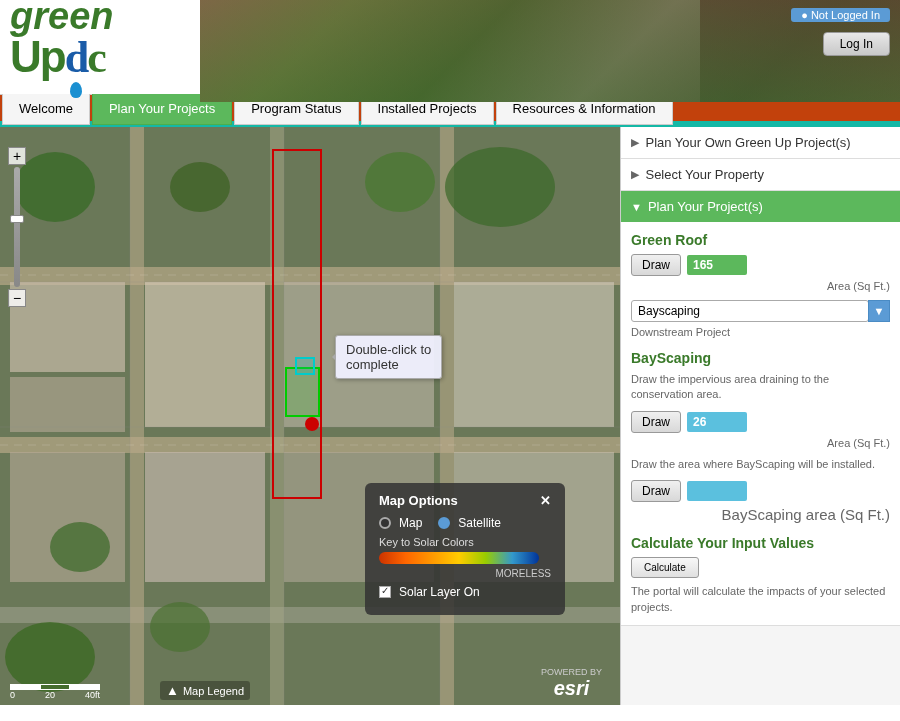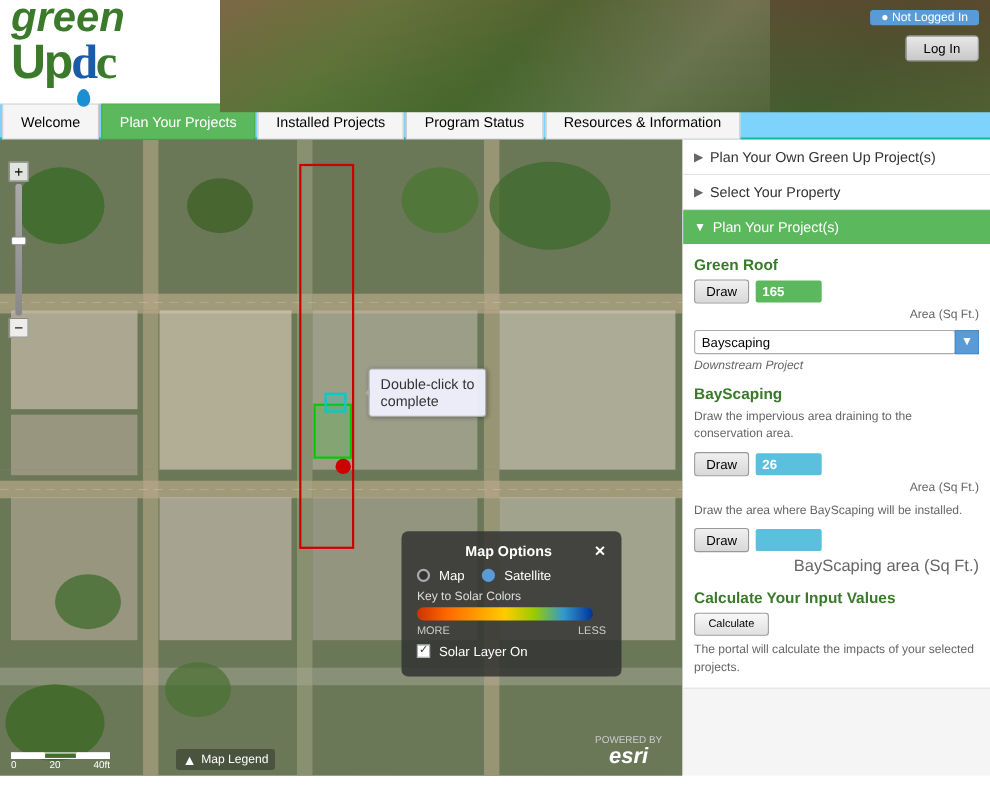--- a/index.html
+++ b/index.html
@@ -8,21 +8,21 @@
     
     #header { display: flex; align-items: center; height: 94px; background: #fff; position: relative; }
     #logo-area { width: 200px; padding: 10px; }
     #logo-text { font-size: 38px; font-weight: bold; color: #3a7a2a; font-family: 'Arial', sans-serif; line-height: 1; }
     #logo-drop { display: block; width: 12px; height: 16px; background: #1a8fd1; border-radius: 50% 50% 50% 50% / 60% 60% 40% 40%; margin: 2px auto 0 60px; }
     #header-img { flex: 1; height: 110px; background: linear-gradient(135deg, #8b7355 0%, #6b8e5a 30%, #4a7a3a 50%, #2d5a1b 70%, #8b6914 90%); overflow: hidden; position: relative; }
     #header-img::after { content: ''; position: absolute; inset: 0; background: linear-gradient(180deg, rgba(100,80,50,0.3) 0%, rgba(60,100,40,0.4) 100%); }
     #login-btn { position: absolute; top: 30px; right: 10px; background: linear-gradient(180deg, #e8e8e8, #c8c8c8); border: 1px solid #999; border-radius: 4px; padding: 4px 14px; font-size: 12px; cursor: pointer; }
 
     
-    #nav { display: flex; align-items: center; height: 33px; background: #7dd3fc; border-top: 1px solid #ccc; border-bottom: 2px solid #14b8a6; }
+    #nav { display: flex; align-items: center; height: 33px; background: #c2410c; border-top: 1px solid #ccc; border-bottom: 6px solid #14b8a6; }
     .nav-tab { padding: 6px 16px; font-size: 13px; cursor: pointer; border: 1px solid #ccc; background: #f5f5f5; height: 33px; display: flex; align-items: center; margin-right: 2px; }
     .nav-tab:first-child { margin-left: 2px; }
     .nav-tab.active { background: #5cb85c; color: #fff; border-color: #4cae4c; }
 
     
     #main { display: flex; height: calc(721px - 143px); }
 
     
     #map-area { flex: 1; position: relative; background: #5a6a4a; overflow: hidden; }
     #map-bg { position: absolute; inset: 0; background: 
@@ -42,26 +42,26 @@
 
     
     #red-dot { position: absolute; top: 290px; left: 305px; width: 14px; height: 14px; background: #cc0000; border-radius: 50%; z-index: 13; }
 
     
     #tooltip { position: absolute; top: 208px; left: 335px; background: rgba(240,240,255,0.95); border: 1px solid #aaa; border-radius: 3px; padding: 6px 10px; font-size: 13px; color: #333; z-index: 20; white-space: nowrap; box-shadow: 1px 1px 4px rgba(0,0,0,0.3); }
     #tooltip::before { content: ''; position: absolute; left: -8px; top: 50%; transform: translateY(-50%); border: 4px solid transparent; border-right-color: #aaa; }
 
     
     #map-options { position: absolute; bottom: 90px; left: 365px; background: rgba(50,50,50,0.85); border-radius: 6px; padding: 10px 14px; z-index: 30; color: #fff; width: 200px; }
-    #map-options-title { display: flex; justify-content: space-between; align-items: center; font-size: 13px; font-weight: bold; margin-bottom: 8px; margin-left: 44px; }
+    #map-options-title { display: flex; justify-content: space-between; align-items: center; font-size: 13px; font-weight: bold; margin-bottom: 8px; }
     .map-option-row { display: flex; align-items: center; gap: 8px; margin-bottom: 6px; font-size: 12px; }
     .radio-circle { width: 12px; height: 12px; border-radius: 50%; border: 2px solid #aaa; background: #333; display: inline-block; }
     .radio-circle.selected { border-color: #5b9bd5; background: #5b9bd5; }
     .solar-gradient { height: 12px; width: 160px; border-radius: 6px; background: linear-gradient(90deg, #cc3300, #ff6600, #ff9900, #ffcc00, #99cc00, #3399cc, #003399); margin: 4px 0; }
-    .solar-labels { display: flex; justify-content: space-between; font-size: 10px; color: #ccc; }
+    .solar-labels { display: flex; justify-content: flex-end; font-size: 10px; color: #ccc; }
     .checkbox-sq { width: 12px; height: 12px; border: 1px solid #aaa; background: #fff; display: inline-block; position: relative; }
     .checkbox-sq.checked::after { content: '✓'; font-size: 10px; color: #333; position: absolute; top: -2px; left: 1px; }
 
     
     #esri { position: absolute; bottom: 5px; right: 18px; font-size: 10px; color: #fff; z-index: 20; text-align: center; }
 
     
     #scale-bar { position: absolute; bottom: 5px; left: 10px; z-index: 20; color: #fff; font-size: 10px; }
     #scale-line { display: flex; align-items: flex-end; gap: 0; }
     .scale-seg { height: 6px; width: 30px; border: 1px solid #fff; }
@@ -133,22 +133,22 @@
   </div>
   <div style="position:absolute;right:10px;top:8px;">
     <span style="background:#5b9bd5;color:#fff;font-size:11px;padding:1px 10px;border-radius:3px;">● Not Logged In</span>
   </div>
   <button id="login-btn" style="position:absolute;right:10px;top:32px;background:linear-gradient(180deg,#e8e8e8,#c8c8c8);border:1px solid #999;border-radius:4px;padding:4px 16px;font-size:12px;cursor:pointer;">Log In</button>
 </div>
 
 <div id="nav">
   <div class="nav-tab">Welcome</div>
   <div class="nav-tab active">Plan Your Projects</div>
+  <div class="nav-tab">Program Status</div>
   <div class="nav-tab">Installed Projects</div>
-  <div class="nav-tab">Program Status</div>
   <div class="nav-tab">Resources &amp; Information</div>
 </div>
 
 <div id="main">
 
   <div id="map-area">
     <div id="map-bg"></div>
 
     <svg style="position:absolute;inset:0;width:100%;height:100%;z-index:1;" viewBox="0 0 620 578" preserveAspectRatio="xMidYMid slice">
 
@@ -291,21 +291,21 @@
         </div>
         <div style="text-align:right;font-size:11px;color:#666;margin-bottom:8px;">Area (Sq Ft.)</div>
 
         
         <div class="dropdown-row">
           <select class="dropdown-sel">
             <option>Bayscaping</option>
           </select>
           <div class="dropdown-arrow">▼</div>
         </div>
-        <div class="project-label" style="margin-bottom:12px;font-style:italic;">Downstream Project</div>
+        <div class="project-label" style="margin-bottom:12px;">Downstream Project</div>
 
         
         <div class="section-title">BayScaping</div>
         <div class="section-desc">Draw the impervious area draining to the conservation area.</div>
         <div class="draw-row">
           <button class="draw-btn">Draw</button>
           <div class="value-bar cyan-bar">26</div>
         </div>
         <div style="text-align:right;font-size:11px;color:#666;margin-bottom:8px;">Area (Sq Ft.)</div>
 

